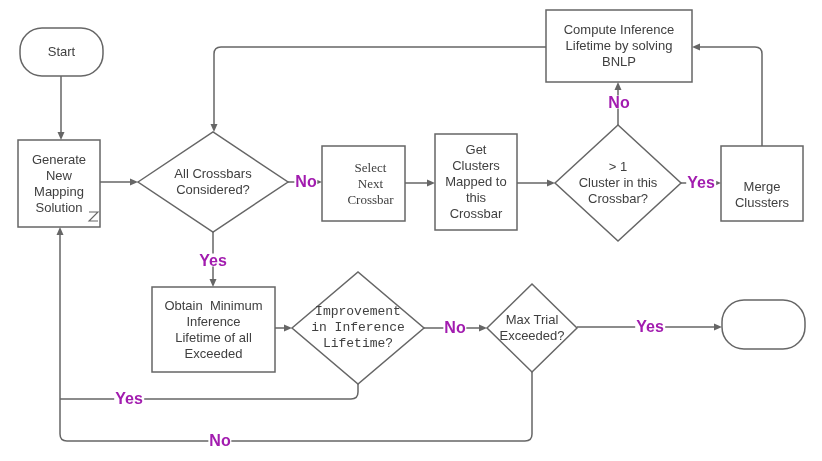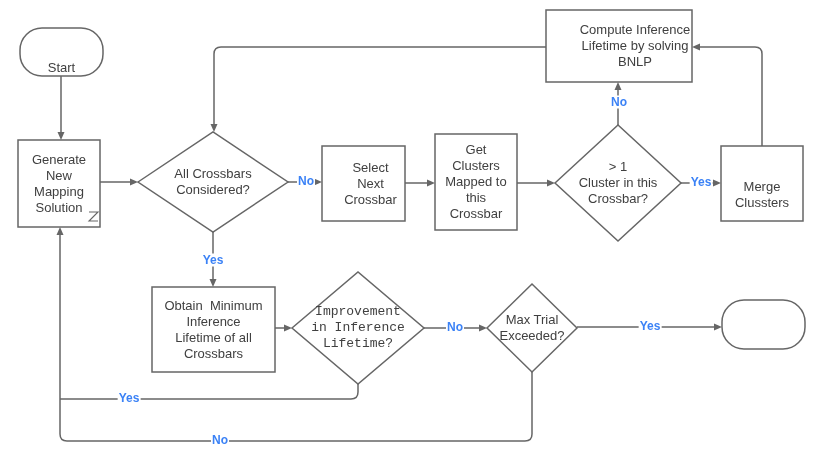--- a/index.html
+++ b/index.html
@@ -24,24 +24,24 @@
     text-align: center;
     white-space: pre-wrap;
     font-size: 13px;
     line-height: 16px;
     color: #404040;
     pointer-events: none;
   }
   .edge-label {
     position: absolute;
     transform: translate(-50%, -50%);
-    font-size: 12px;
+    font-size: 16px;
     font-weight: bold;
     line-height: 13px;
-    color: #3b82f6;
+    color: #a21caf;
     background: #ffffff;
     padding: 0 1px;
     white-space: nowrap;
   }
 </style>
 </head>
 <body>
 
 <div class="canvas">
 
@@ -116,47 +116,47 @@
     </g>
     <g class="edge">
       <path d="M358,384 L358,392 Q358,399 351,399 L60,399"></path>
     </g>
     <g class="edge">
       <path d="M532,372 L532,434 Q532,441 525,441 L67,441 Q60,441 60,434 L60,235"></path>
       <polygon class="arrow" points="60,227 56.5,235 63.5,235"></polygon>
     </g>
   </svg>
 
-  <div class="node-label" style="left:20px; top:28px; width:83px; height:48px;margin-top:16px;">Start</div>
+  <div class="node-label" style="left:20px; top:28px; width:83px; height:48px;">Start</div>
   <div class="node-label" style="left:18px; top:140px; width:82px; height:87px;">Generate
 New
 Mapping
 Solution</div>
   <div class="node-label" style="left:138px; top:132px; width:150px; height:100px;">All Crossbars
 Considered?</div>
-  <div class="node-label" style="left:322px; top:146px; width:97px; height:75px;">Select
+  <div class="node-label" style="left:322px; top:146px; width:97px; height:75px;font-family:Liberation Serif, serif;">Select
 Next
 Crossbar</div>
   <div class="node-label" style="left:435px; top:134px; width:82px; height:96px;">Get
 Clusters
 Mapped to
 this
 Crossbar</div>
   <div class="node-label" style="left:555px; top:125px; width:126px; height:116px;">&gt; 1
 Cluster in this
 Crossbar?</div>
   <div class="node-label" style="left:721px; top:146px; width:82px; height:97px;">Merge
 Clussters</div>
-  <div class="node-label" style="left:546px; top:10px; width:146px; height:72px;margin-left:16px;">Compute Inference
+  <div class="node-label" style="left:546px; top:10px; width:146px; height:72px;">Compute Inference
 Lifetime by solving
 BNLP</div>
   <div class="node-label" style="left:152px; top:287px; width:123px; height:85px;">Obtain  Minimum
 Inference
 Lifetime of all
-Crossbars</div>
+Exceeded</div>
   <div class="node-label" style="left:292px; top:272px; width:132px; height:112px;font-family:Liberation Mono, monospace;">Improvement
 in Inference
 Lifetime?</div>
   <div class="node-label" style="left:487px; top:284px; width:90px; height:88px;">Max Trial
 Exceeded?</div>
 
   <div class="edge-label" style="left:306px; top:181px;">No</div>
   <div class="edge-label" style="left:213px; top:260px;">Yes</div>
   <div class="edge-label" style="left:701px; top:182px;">Yes</div>
   <div class="edge-label" style="left:619px; top:102px;">No</div>

